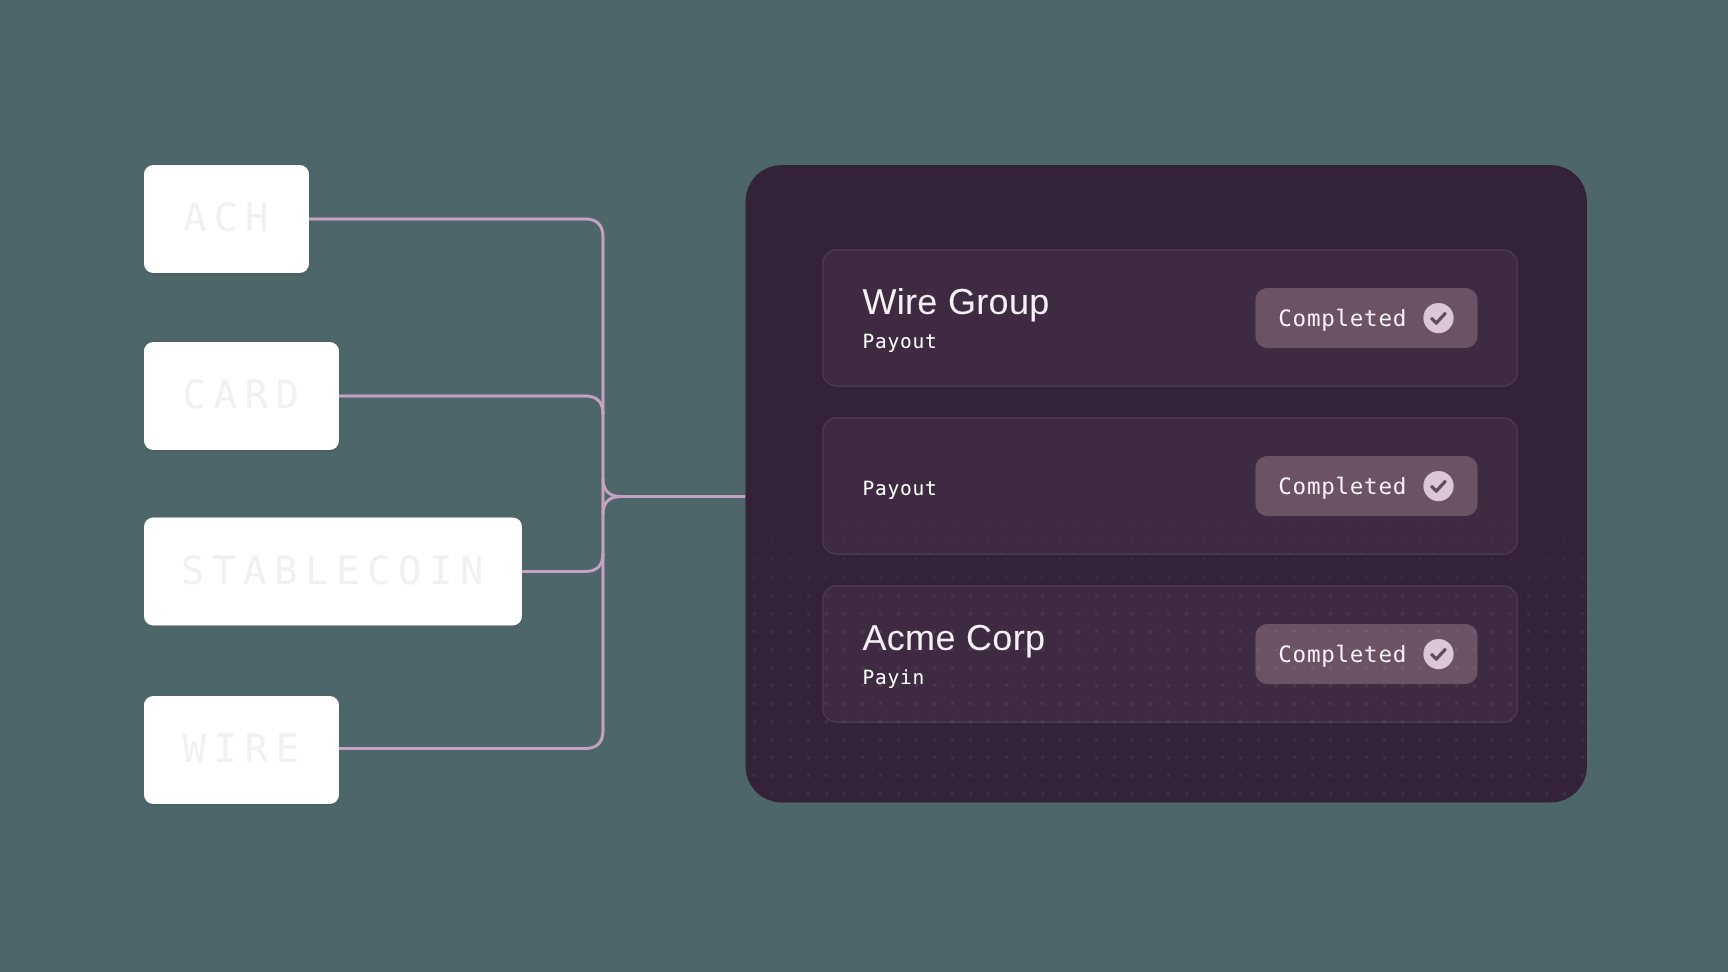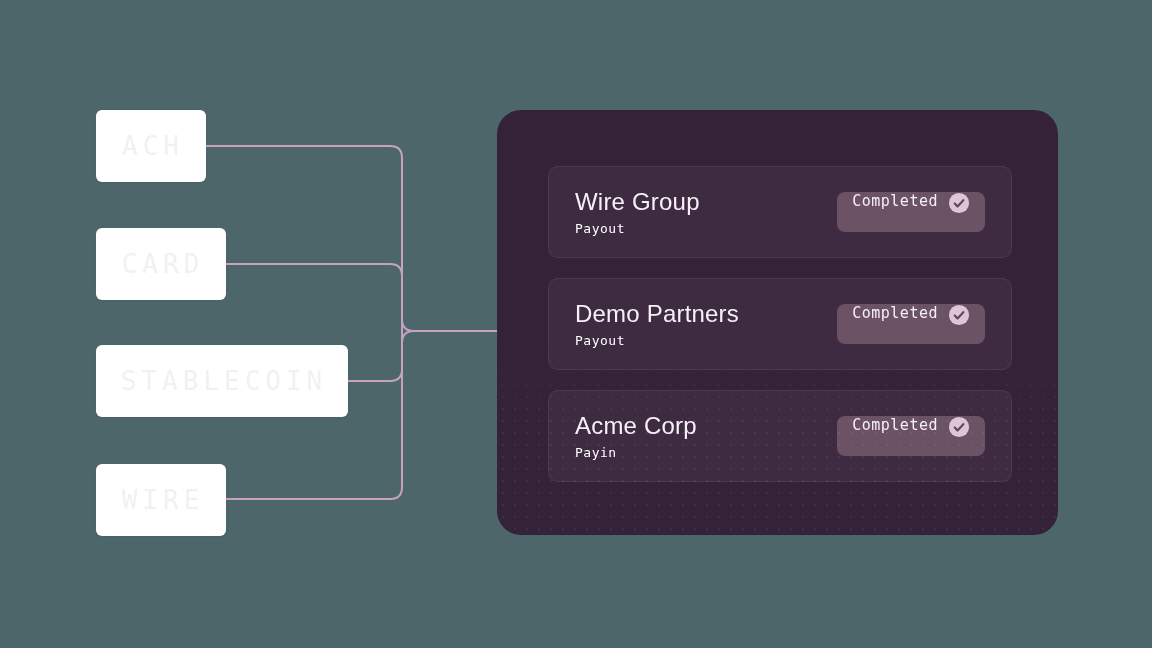--- a/index.html
+++ b/index.html
@@ -95,21 +95,21 @@
   }
   .txn-type {
     margin-top: 4px;
     font-family: "DejaVu Sans Mono", monospace;
     font-size: 13px;
     color: #ffffff;
     letter-spacing: 0.5px;
   }
   .status-badge {
     display: flex;
-    align-items: flex-start;
+    align-items: center;
     gap: 10px;
     height: 40px;
     padding: 0 15px;
     border-radius: 8px;
     background: #6b5265;
   }
   .status-label {
     font-family: "DejaVu Sans Mono", monospace;
     font-size: 15px;
     color: #f7f2f6;
@@ -154,21 +154,20 @@
         <span class="status-label">Completed</span>
         <svg class="check-icon" viewBox="0 0 24 24">
           <circle cx="12" cy="12" r="11" fill="#dbc7d7"></circle>
           <path d="M7.3 12.6l3.1 3.1 6.3-6.8" stroke="#5f4a5b" stroke-width="2.4" fill="none" stroke-linecap="round" stroke-linejoin="round"></path>
         </svg>
       </div>
     </div>
 
     <div class="txn-row">
       <div class="txn-meta">
-        <div class="txn-name">Demo Partners</div>
         <div class="txn-type">Payout</div>
       </div>
       <div class="status-badge">
         <span class="status-label">Completed</span>
         <svg class="check-icon" viewBox="0 0 24 24">
           <circle cx="12" cy="12" r="11" fill="#dbc7d7"></circle>
           <path d="M7.3 12.6l3.1 3.1 6.3-6.8" stroke="#5f4a5b" stroke-width="2.4" fill="none" stroke-linecap="round" stroke-linejoin="round"></path>
         </svg>
       </div>
     </div>

